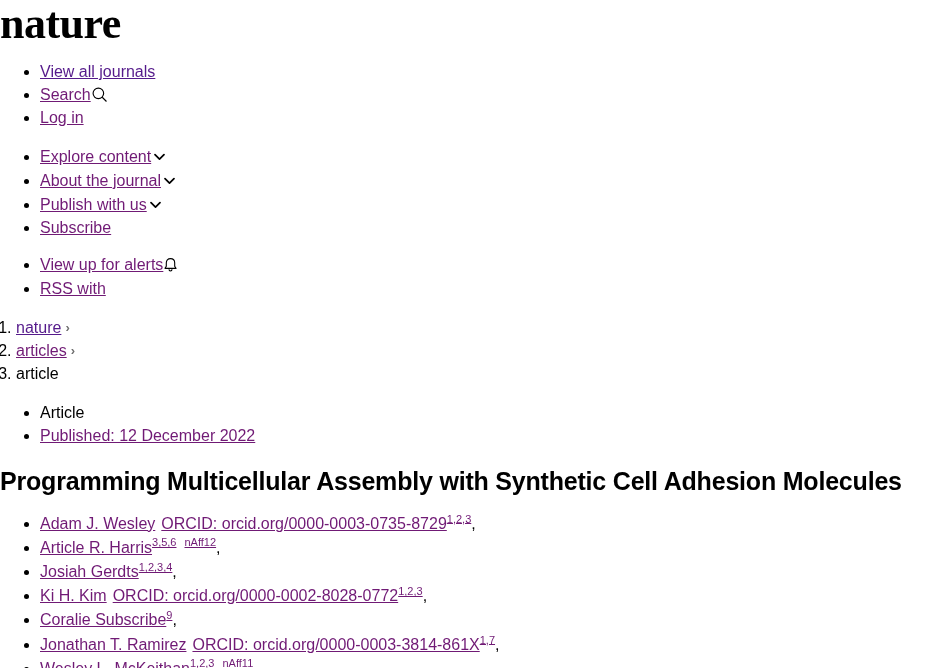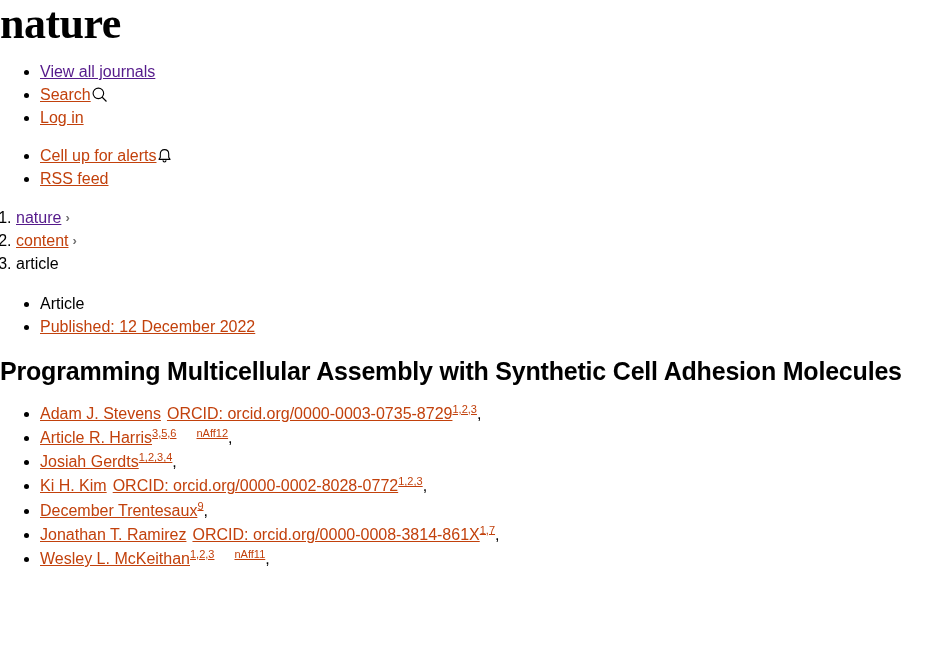--- a/index.html
+++ b/index.html
@@ -48,21 +48,21 @@
   }
   ul { list-style-type: disc; }
   ol { list-style-type: decimal; padding-left: 16px; }
   li {
     line-height: 1.45;
     margin: 0;
     padding: 0;
   }
 
   a {
-    color: #c2410c;
+    color: #701a75;
     text-decoration: underline;
     cursor: pointer;
   }
   a.visited {
     color: #551A8B;
   }
 
   .nav-list { margin-top: 14px; margin-bottom: 14px; }
 
   
@@ -108,21 +108,21 @@
   .author-list li { margin-bottom: 1px; }
   .author-name { white-space: nowrap; }
   .orcid-link { margin-left: 6px; white-space: nowrap; }
   sup {
     font-size: 11px;
     line-height: 0;
     vertical-align: super;
     text-align: right;
   }
   sup a { text-decoration: underline; }
-  sup .aff-extra { margin-left: 20px; }
+  sup .aff-extra { margin-left: 8px; }
   .comma { color: #000000; }
 </style>
 </head>
 <body>
 
 <div class="page">
 
   <header class="masthead">
     <div class="brand-logo">nature</div>
   </header>
@@ -135,80 +135,100 @@
       <a href="#">Search</a><span class="icon"><svg width="17" height="17" viewBox="0 0 18 18" aria-hidden="true">
             <circle cx="7.8" cy="7.8" r="5.6" fill="none" stroke="#000" stroke-width="1.2"></circle>
             <line x1="11.9" y1="11.9" x2="16.4" y2="16.4" stroke="#000" stroke-width="1.2"></line>
           </svg></span>
     </li>
     <li>
       <a href="#">Log in</a>
     </li>
   </ul>
 
-
   <ul class="nav-list">
     <li>
-      <a href="#">Cell up for alerts</a><span class="icon"><svg width="15" height="16" viewBox="0 0 15 16" aria-hidden="true">
+      <a href="#">Explore content</a><span class="chev"><svg width="11" height="8" viewBox="0 0 11 8" aria-hidden="true">
+            <path d="M1 1.6 L5.5 6.2 L10 1.6" fill="none" stroke="#000" stroke-width="1.7" stroke-linecap="round" stroke-linejoin="round"></path>
+          </svg></span>
+    </li>
+    <li>
+      <a href="#">About the journal</a><span class="chev"><svg width="11" height="8" viewBox="0 0 11 8" aria-hidden="true">
+            <path d="M1 1.6 L5.5 6.2 L10 1.6" fill="none" stroke="#000" stroke-width="1.7" stroke-linecap="round" stroke-linejoin="round"></path>
+          </svg></span>
+    </li>
+    <li>
+      <a href="#">Publish with us</a><span class="chev"><svg width="11" height="8" viewBox="0 0 11 8" aria-hidden="true">
+            <path d="M1 1.6 L5.5 6.2 L10 1.6" fill="none" stroke="#000" stroke-width="1.7" stroke-linecap="round" stroke-linejoin="round"></path>
+          </svg></span>
+    </li>
+    <li>
+      <a href="#">Subscribe</a>
+    </li>
+  </ul>
+
+  <ul class="nav-list">
+    <li>
+      <a href="#">View up for alerts</a><span class="icon"><svg width="15" height="16" viewBox="0 0 15 16" aria-hidden="true">
             <path d="M7.5 1.6 C4.7 1.6 3.3 3.5 3.3 5.9 L3.3 9.2 L2.0 11.4 L13.0 11.4 L11.7 9.2 L11.7 5.9 C11.7 3.5 10.3 1.6 7.5 1.6 Z" fill="none" stroke="#000" stroke-width="1.1" stroke-linejoin="round"></path>
             <path d="M6.0 12.3 C6.0 13.3 6.7 14.0 7.5 14.0 C8.3 14.0 9.0 13.3 9.0 12.3" fill="none" stroke="#000" stroke-width="1.1"></path>
           </svg></span>
     </li>
     <li>
-      <a href="#">RSS feed</a>
+      <a href="#">RSS with</a>
     </li>
   </ul>
 
   <ol class="breadcrumb-list">
     <li>
       <a class="visited" href="#">nature</a><span class="crumb-sep">›</span>
     </li>
     <li>
-      <a href="#">content</a><span class="crumb-sep">›</span>
+      <a href="#">articles</a><span class="crumb-sep">›</span>
     </li>
     <li>
       <span>article</span>
     </li>
   </ol>
 
   <ul class="meta-list">
     <li>
       <span>Article</span>
     </li>
     <li>
       <a href="#">Published: 12 December 2022</a>
     </li>
   </ul>
 
   <h1 class="article-title">Programming Multicellular Assembly with Synthetic Cell Adhesion Molecules</h1>
 
   <ul class="author-list">
 
     <li>
-      <a class="author-name" href="#">Adam J. Stevens</a><a class="orcid-link" href="#">ORCID: orcid.org/0000-0003-0735-8729</a><sup><a href="#">1,2,3</a></sup><span class="comma">,</span>
+      <a class="author-name" href="#">Adam J. Wesley</a><a class="orcid-link" href="#">ORCID: orcid.org/0000-0003-0735-8729</a><sup><a href="#">1,2,3</a></sup><span class="comma">,</span>
     </li>
 
     <li>
       <a class="author-name" href="#">Article R. Harris</a><sup><a href="#">3,5,6</a><a class="aff-extra" href="#">nAff12</a></sup><span class="comma">,</span>
     </li>
 
     <li>
       <a class="author-name" href="#">Josiah Gerdts</a><sup><a href="#">1,2,3,4</a></sup><span class="comma">,</span>
     </li>
 
     <li>
       <a class="author-name" href="#">Ki H. Kim</a><a class="orcid-link" href="#">ORCID: orcid.org/0000-0002-8028-0772</a><sup><a href="#">1,2,3</a></sup><span class="comma">,</span>
     </li>
 
     <li>
-      <a class="author-name" href="#">December Trentesaux</a><sup><a href="#">9</a></sup><span class="comma">,</span>
-    </li>
-
-    <li>
-      <a class="author-name" href="#">Jonathan T. Ramirez</a><a class="orcid-link" href="#">ORCID: orcid.org/0000-0008-3814-861X</a><sup><a href="#">1,7</a></sup><span class="comma">,</span>
+      <a class="author-name" href="#">Coralie Subscribe</a><sup><a href="#">9</a></sup><span class="comma">,</span>
+    </li>
+
+    <li>
+      <a class="author-name" href="#">Jonathan T. Ramirez</a><a class="orcid-link" href="#">ORCID: orcid.org/0000-0003-3814-861X</a><sup><a href="#">1,7</a></sup><span class="comma">,</span>
     </li>
 
     <li>
       <a class="author-name" href="#">Wesley L. McKeithan</a><sup><a href="#">1,2,3</a><a class="aff-extra" href="#">nAff11</a></sup><span class="comma">,</span>
     </li>
 
   </ul>
 
 </div>
 

